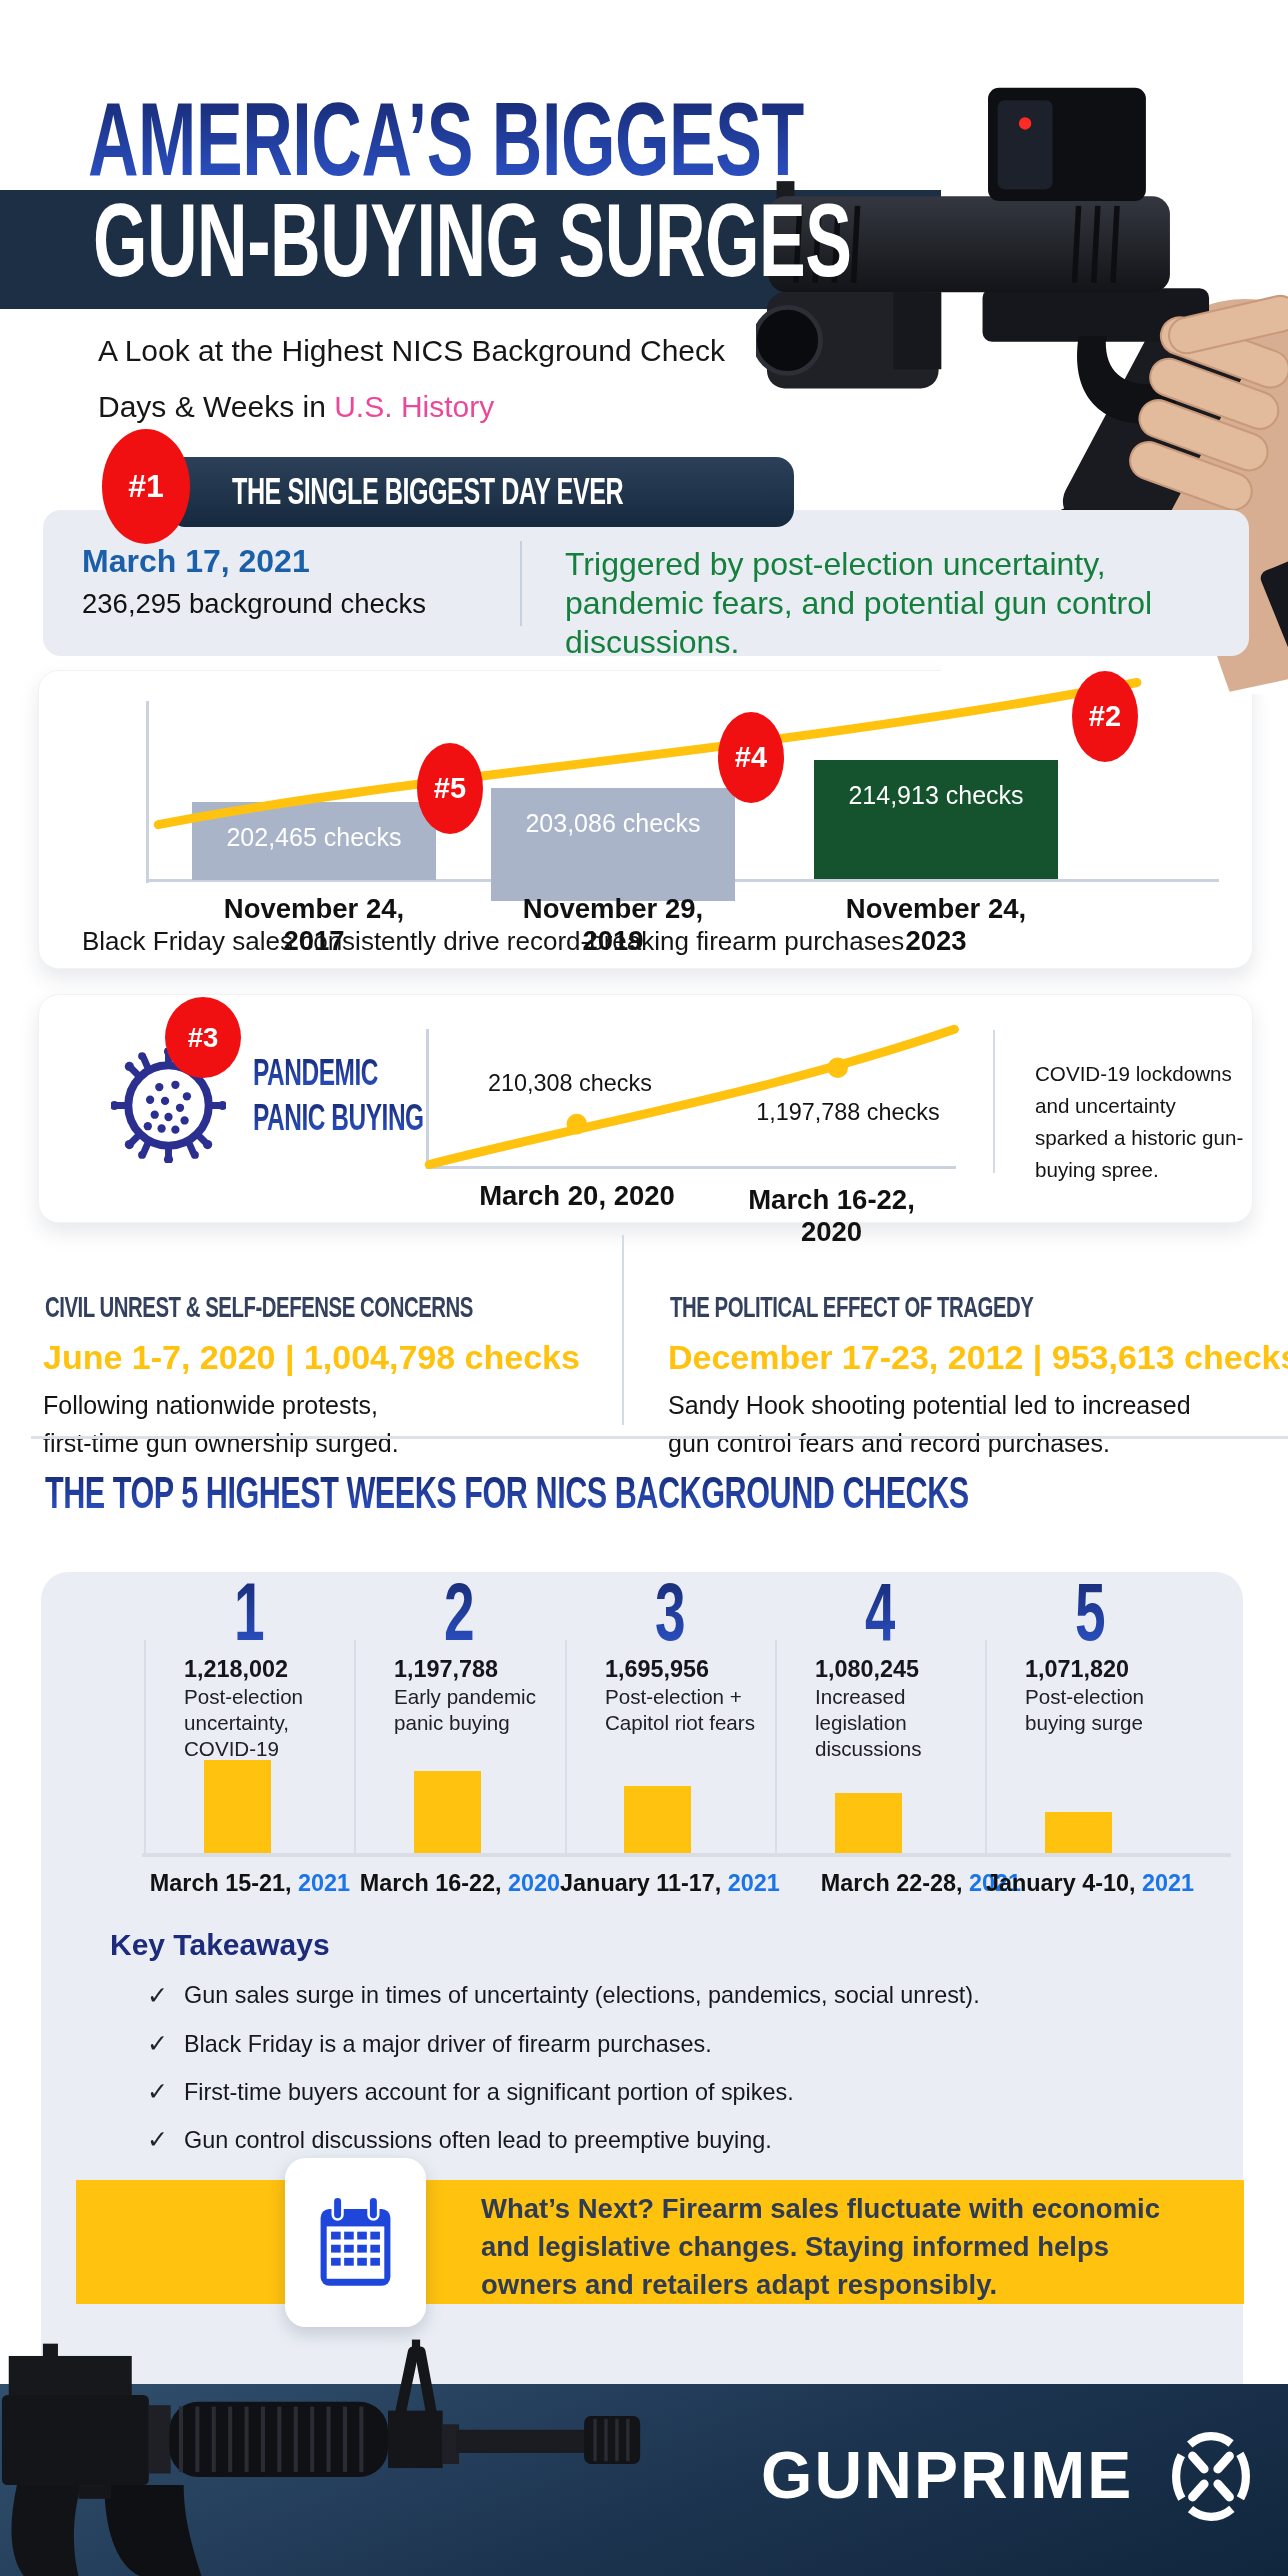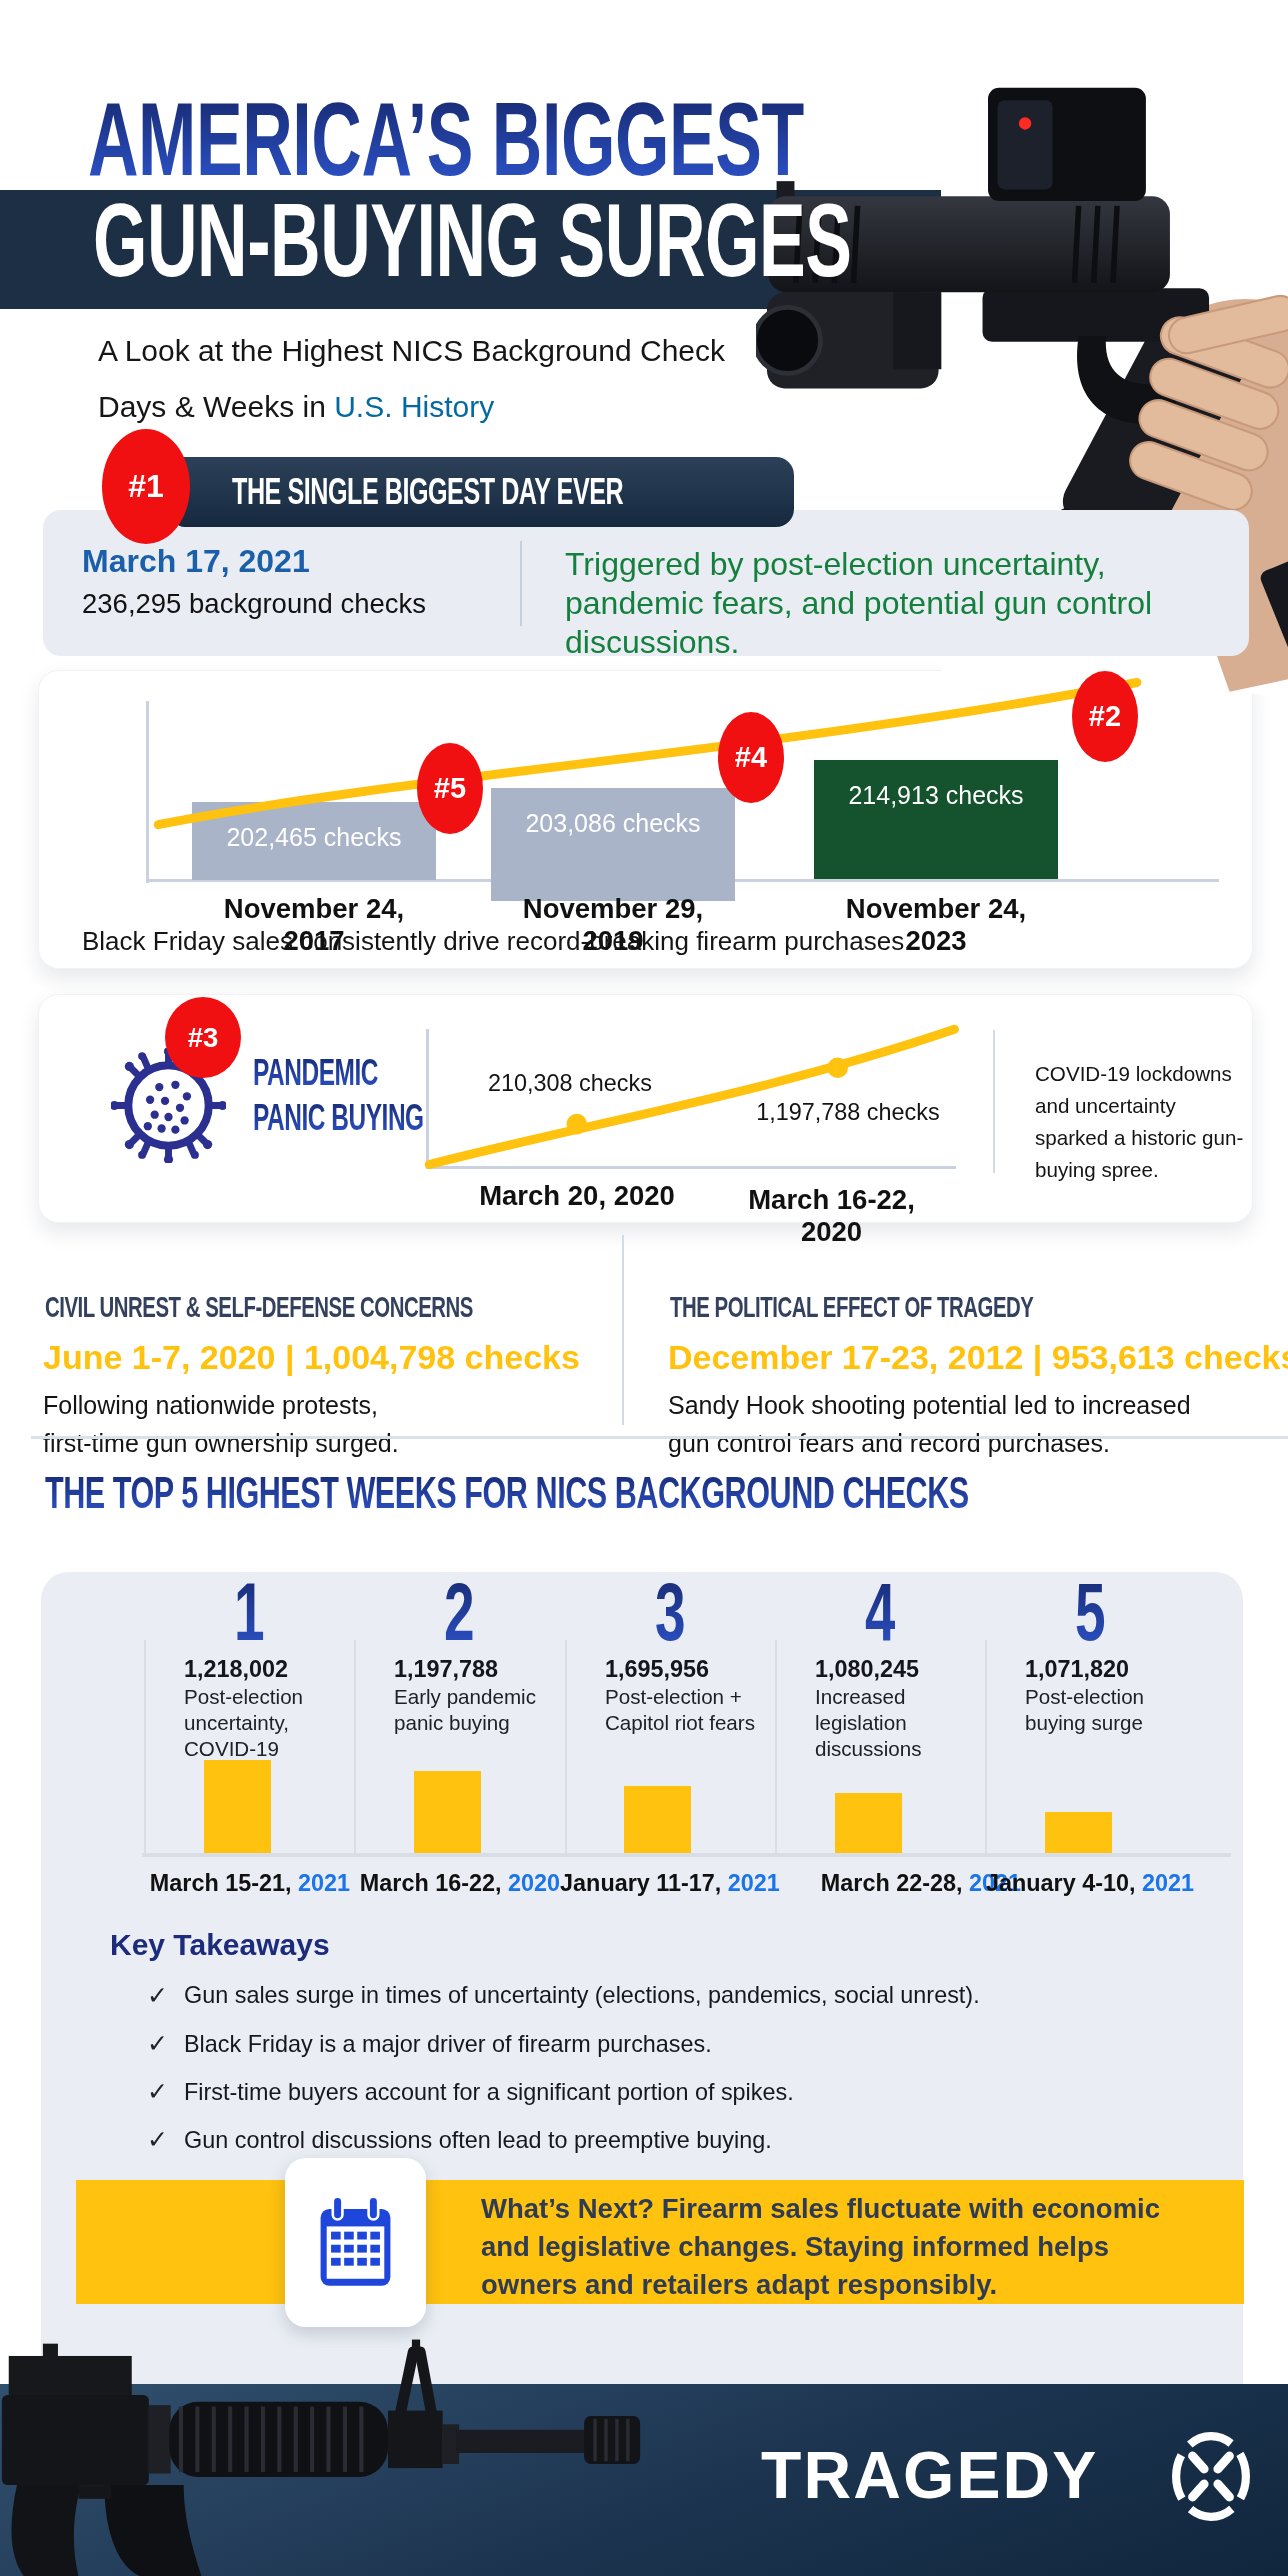--- a/index.html
+++ b/index.html
@@ -9,21 +9,21 @@
   .cond{display:inline-block;transform:scaleX(.68);transform-origin:0 50%;letter-spacing:-0.7px;font-weight:700;white-space:nowrap;}
   .condC{display:inline-block;transform:scaleX(.68);transform-origin:50% 50%;letter-spacing:-0.7px;font-weight:700;white-space:nowrap;}
   .grad-text{background:linear-gradient(180deg,#16276B 0%,#2E56D0 100%);-webkit-background-clip:text;background-clip:text;color:transparent;}
   
   .band{left:0;top:190px;width:1288px;height:119px;background:#1C2F45;z-index:1;}
   .hero-white{left:941px;top:0;width:347px;height:694px;background:#ffffff;z-index:2;}
   .gun{left:756px;top:19px;width:532px;height:673px;z-index:3;}
   .title1{left:88px;top:86px;font-size:103px;line-height:1.05;z-index:4;}
   .title2{left:93px;top:187px;font-size:103px;line-height:1.05;color:#fff;z-index:4;}
   .subtitle{left:98px;top:323px;width:694px;font-size:30px;line-height:56px;color:#161616;z-index:4;}
-  .subtitle .hl{color:#0369a1;margin-top:32px;}
+  .subtitle .hl{color:#ec4899;margin-top:32px;}
   
   .sd-badge{left:102px;top:429px;width:88px;height:115px;border-radius:50%;background:#F01011;z-index:7;
             display:flex;align-items:center;justify-content:center;color:#fff;font-size:32px;font-weight:700;}
   .sd-bar{left:172px;top:457px;width:622px;height:70px;border-radius:12.4px 18px 18px 12.4px;
           background:linear-gradient(180deg,#2C4159 0%,#16293F 100%);z-index:6;display:flex;align-items:center;padding-left:60px;box-sizing:border-box;}
   .sd-bar span{color:#fff;font-size:37px;}
   .sd-card{left:43px;top:510px;width:1206px;height:146px;background:#E9EDF3;border-radius:18px;z-index:5;}
   .sd-date{left:82px;top:543px;font-size:32px;font-weight:700;color:#1A5FA8;z-index:6;}
   .sd-checks{left:82px;top:588px;font-size:27.5px;color:#121212;z-index:6;}
   .sd-div{left:520px;top:541px;width:2.1px;height:85px;background:#C7CFDB;z-index:6;}
@@ -363,21 +363,21 @@
     <g stroke="#2a2c33" stroke-width="5">
       <line x1="868" y1="130" x2="868" y2="192"></line>
         <line x1="884" y1="130" x2="884" y2="192"></line>
       <line x1="900" y1="130" x2="900" y2="192"></line>
         <line x1="916" y1="130" x2="916" y2="192"></line>
     </g>
     <path d="M150,227 C150,300 172,348 202,360 L292,360 C272,300 266,262 266,227 Z" fill="#0f1013"></path>
     <path d="M22,227 C10,282 10,330 32,360 L112,360 C100,310 106,262 116,227 Z" fill="#121317"></path>
     <rect x="112" y="227" width="48" height="20" fill="#15161a"></rect>
   </svg>
-  <div class="abs logo-text">TRAGEDY</div>
+  <div class="abs logo-text">GUNPRIME</div>
   <svg class="abs logo-icon" width="84" height="93" viewBox="0 0 122 136">
     <ellipse cx="61" cy="68" rx="51" ry="59" fill="none" stroke="#ffffff" stroke-width="12" stroke-dasharray="66 20" stroke-dashoffset="33"></ellipse>
     <g stroke="#ffffff" stroke-width="13" stroke-linecap="round">
       <line x1="34" y1="38" x2="51" y2="57"></line>
         <line x1="88" y1="38" x2="71" y2="57"></line>
       <line x1="34" y1="98" x2="51" y2="79"></line>
         <line x1="88" y1="98" x2="71" y2="79"></line>
     </g>
   </svg>
 

